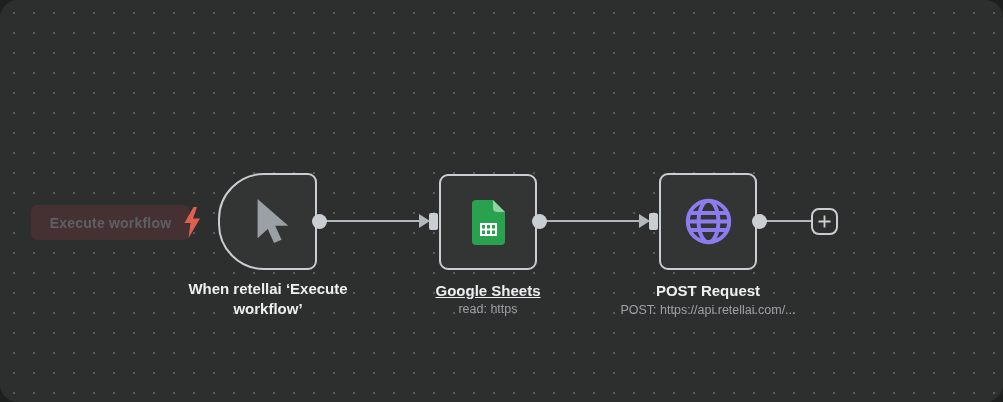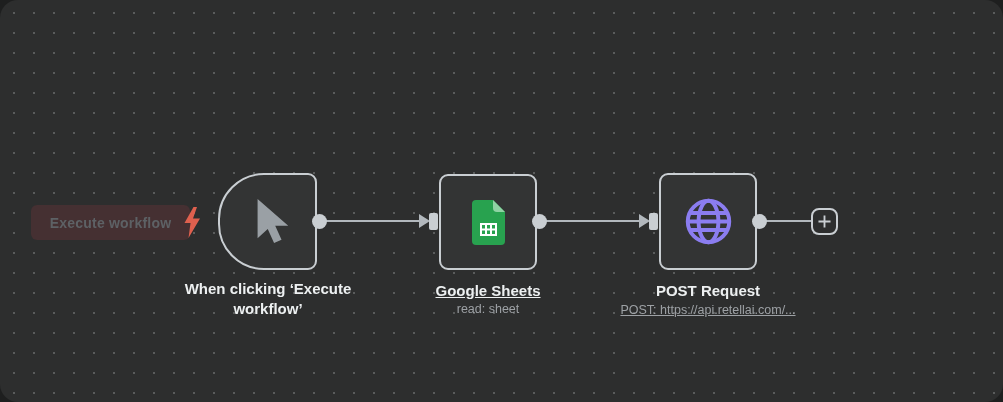--- a/index.html
+++ b/index.html
@@ -123,21 +123,21 @@
   .label-trigger { left: 167px; top: 279px; width: 202px; }
   .label-sheets  { left: 388px; top: 281px; width: 200px; text-decoration: underline; }
   .label-http    { left: 608px; top: 281px; width: 200px; }
   .node-subtitle {
     position: absolute;
     text-align: center;
     color: var(--subtitle, #9da1a5);
     font-size: 12.5px; font-weight: 400;
   }
   .sub-sheets { left: 388px; top: 302px; width: 200px; }
-  .sub-http   { left: 583px; top: 303px; width: 250px; text-decoration: underline; }
+  .sub-http   { left: 583px; top: 303px; width: 250px; }
 </style>
 </head>
 <body>
 
 <div class="canvas">
 
   <div class="exec-btn">
     <span>Execute workflow</span>
   </div>
   <svg class="bolt" viewBox="0 0 18 31">
@@ -188,19 +188,19 @@
   </div>
   <div class="endpoint" style="left:752px;"></div>
 
   <div class="plus-btn">
     <svg class="plus-glyph" viewBox="0 0 14 14">
       <line x1="7" y1="0.5" x2="7" y2="13.5" stroke="currentColor" stroke-width="2"></line>
       <line x1="0.5" y1="7" x2="13.5" y2="7" stroke="currentColor" stroke-width="2"></line>
     </svg>
   </div>
 
-  <div class="node-label label-trigger">When clicking ‘Execute workflow’</div>
+  <div class="node-label label-trigger">When retellai ‘Execute workflow’</div>
   <div class="node-label label-sheets">Google Sheets</div>
-  <div class="node-subtitle sub-sheets">read: sheet</div>
+  <div class="node-subtitle sub-sheets">read: https</div>
   <div class="node-label label-http">POST Request</div>
   <div class="node-subtitle sub-http">POST: https://api.retellai.com/...</div>
 
 </div>
 
 </body></html>

